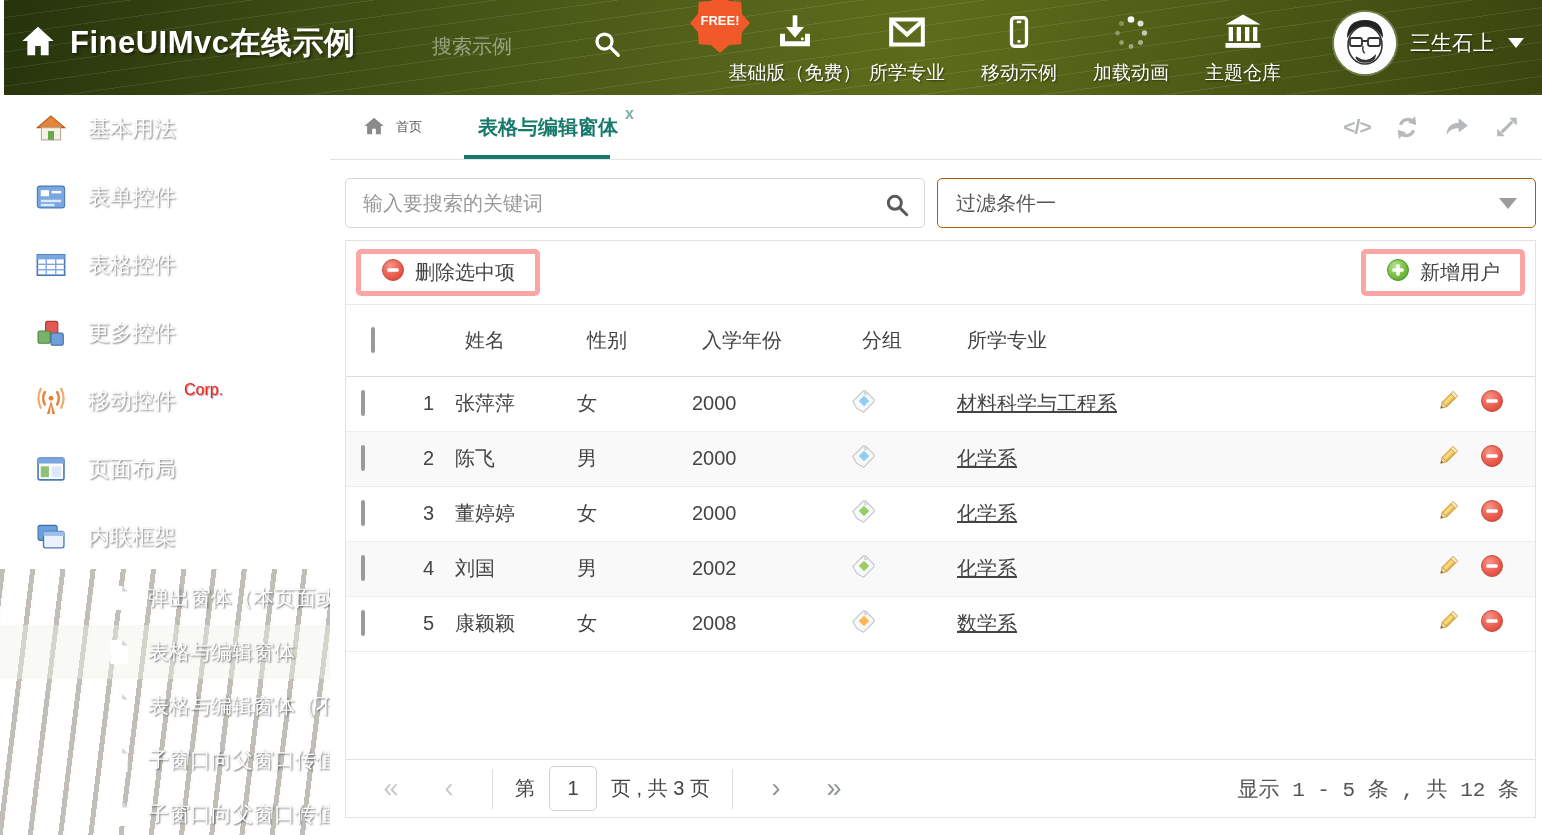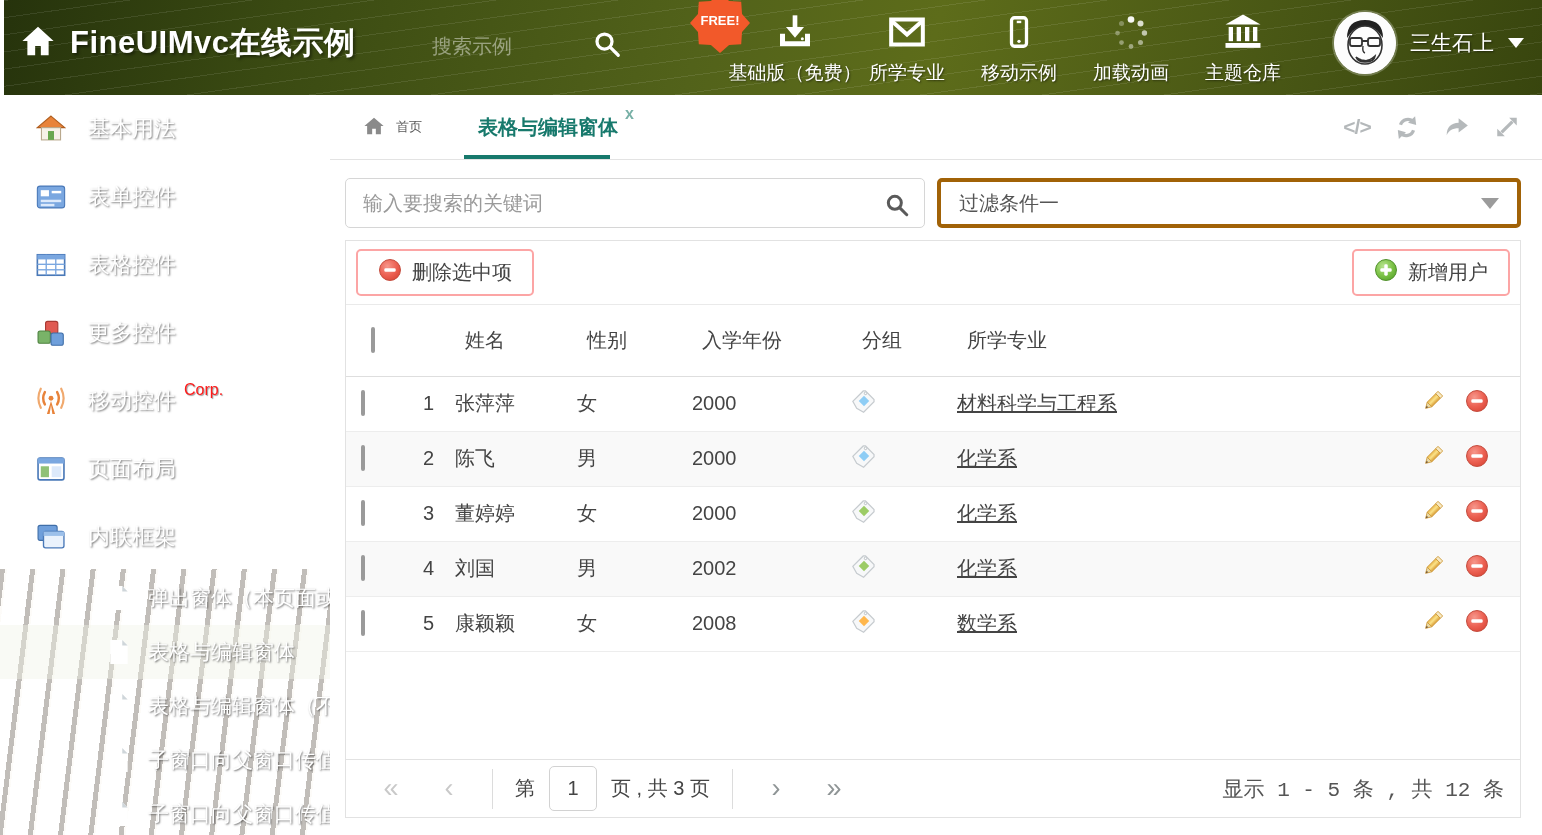--- a/index.html
+++ b/index.html
@@ -62,36 +62,36 @@
   .tabstrip { position:relative; height:65px; border-bottom:1px solid #e3e3e3; display:flex; align-items:stretch; }
   .tab { display:flex; align-items:center; gap:10px; padding:0 14px; margin-left:18px; cursor:pointer; position:relative; }
   .tab-home { color:#5a5a5a; font-size:13px; }
   .tab-active { margin-left:28px; color:#17796c; font-size:20px; font-weight:bold; }
   .tab-active::after { content:""; position:absolute; left:0; right:22px; bottom:0; height:4px; background:#17796c; }
   .tab-close { position:absolute; right:-2px; top:10px; color:#79b1a7; font-size:16px; font-weight:bold; cursor:pointer; }
   .tab-tools { margin-left:auto; display:flex; align-items:center; gap:24px; padding-right:22px; }
   .tool-ico { width:26px; height:26px; display:flex; align-items:center; justify-content:center; cursor:pointer; }
   .code-glyph { color:#b4b8ba; font-size:21px; font-weight:bold; letter-spacing:-1px; }
 
-  .content-body { position:relative; padding:18px 21px 0 15px; }
+  .content-body { position:relative; padding:18px 6px 0 15px; }
   .search-row { display:flex; gap:12px; }
   .kw-box { position:relative; width:580px; height:50px; border:1px solid #d6d6d6; border-radius:5px; background:#fff; }
   .kw-box input { position:absolute; inset:0; border:none; outline:none; background:transparent;
     padding:0 50px 0 17px; font-size:20px; color:#444; font-family:inherit; }
   .kw-box input::placeholder { color:#9a9a9a; }
   .kw-box .kw-mag { position:absolute; right:14px; top:13px; }
-  .filter-box { position:relative; flex:1; height:50px; border:4px solid #a16207; border-radius:5px;
+  .filter-box { position:relative; flex:1; height:50px; border:1px solid #a16207; border-radius:5px;
     display:flex; align-items:center; padding:0 18px; font-size:20px; color:#555; cursor:pointer; }
   .filter-caret { margin-left:auto; width:0; height:0; border-left:9px solid transparent;
     border-right:9px solid transparent; border-top:11px solid #9b9b9b; }
 
   .grid-panel { margin-top:12px; border:1px solid #e2e2e2; height:578px; display:flex; flex-direction:column; background:#fff; }
   .toolbar { height:64px; border-bottom:1px solid #eaeaea; display:flex; align-items:center; padding:0 10px; }
   .btn { display:flex; align-items:center; gap:10px; height:47px; padding:0 20px;
-    border:2px solid #fca5a5; border-radius:5px; background:#fff; cursor:pointer; font-size:20px; color:#444;justify-content:center; }
+    border:5px solid #fca5a5; border-radius:5px; background:#fff; cursor:pointer; font-size:20px; color:#444;justify-content:center; }
   .btn-add { margin-left:auto; }
 
   table.grid { border-collapse:collapse; width:100%; table-layout:fixed; }
   table.grid th { height:71px; text-align:left; font-weight:normal; font-size:20px; color:#444;
     border-bottom:1px solid #dedede; padding-left:25px; }
   table.grid td { height:55px; font-size:20px; color:#444; border-bottom:1px solid #ededed; padding-left:15px; }
   table.grid tr.even td { background:#f9f9f9; }
   .col-cb { width:60px; } .col-num { width:34px; } .col-name { width:122px; } .col-gender { width:115px; }
   .col-year { width:160px; } .col-group { width:105px; } .col-major { width:auto; }
   .col-edit { width:44px; } .col-del { width:70px; }

